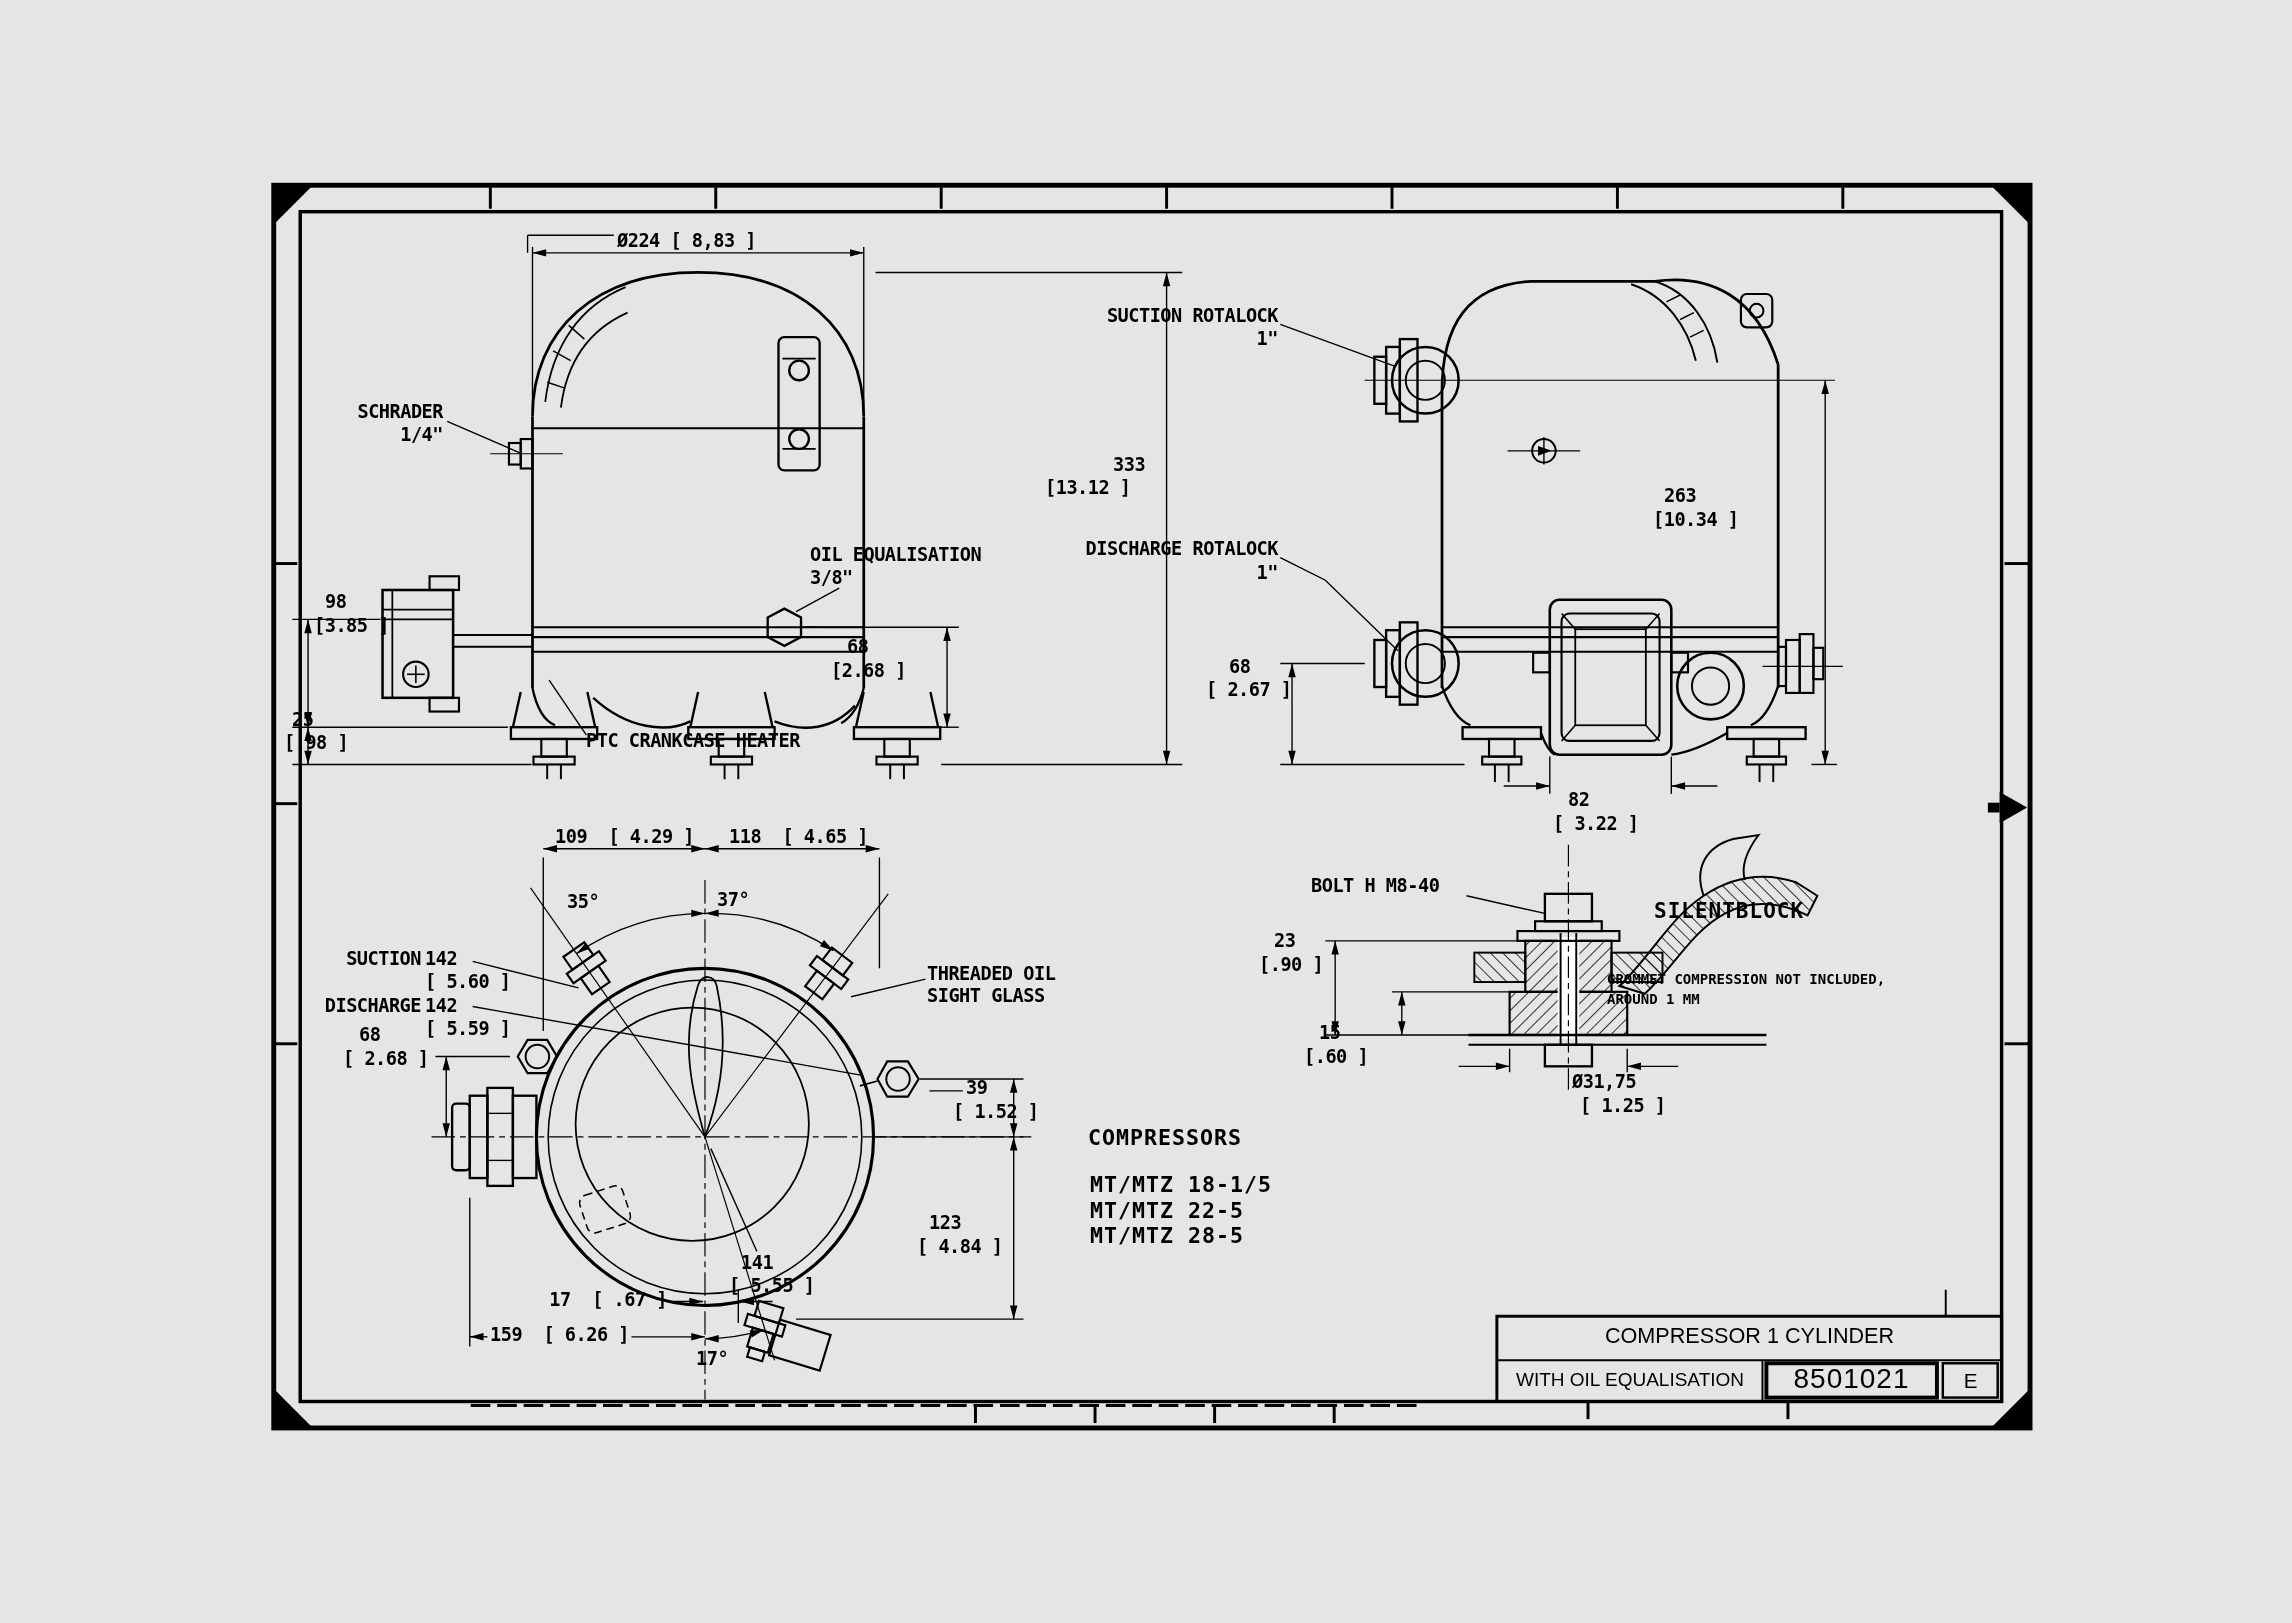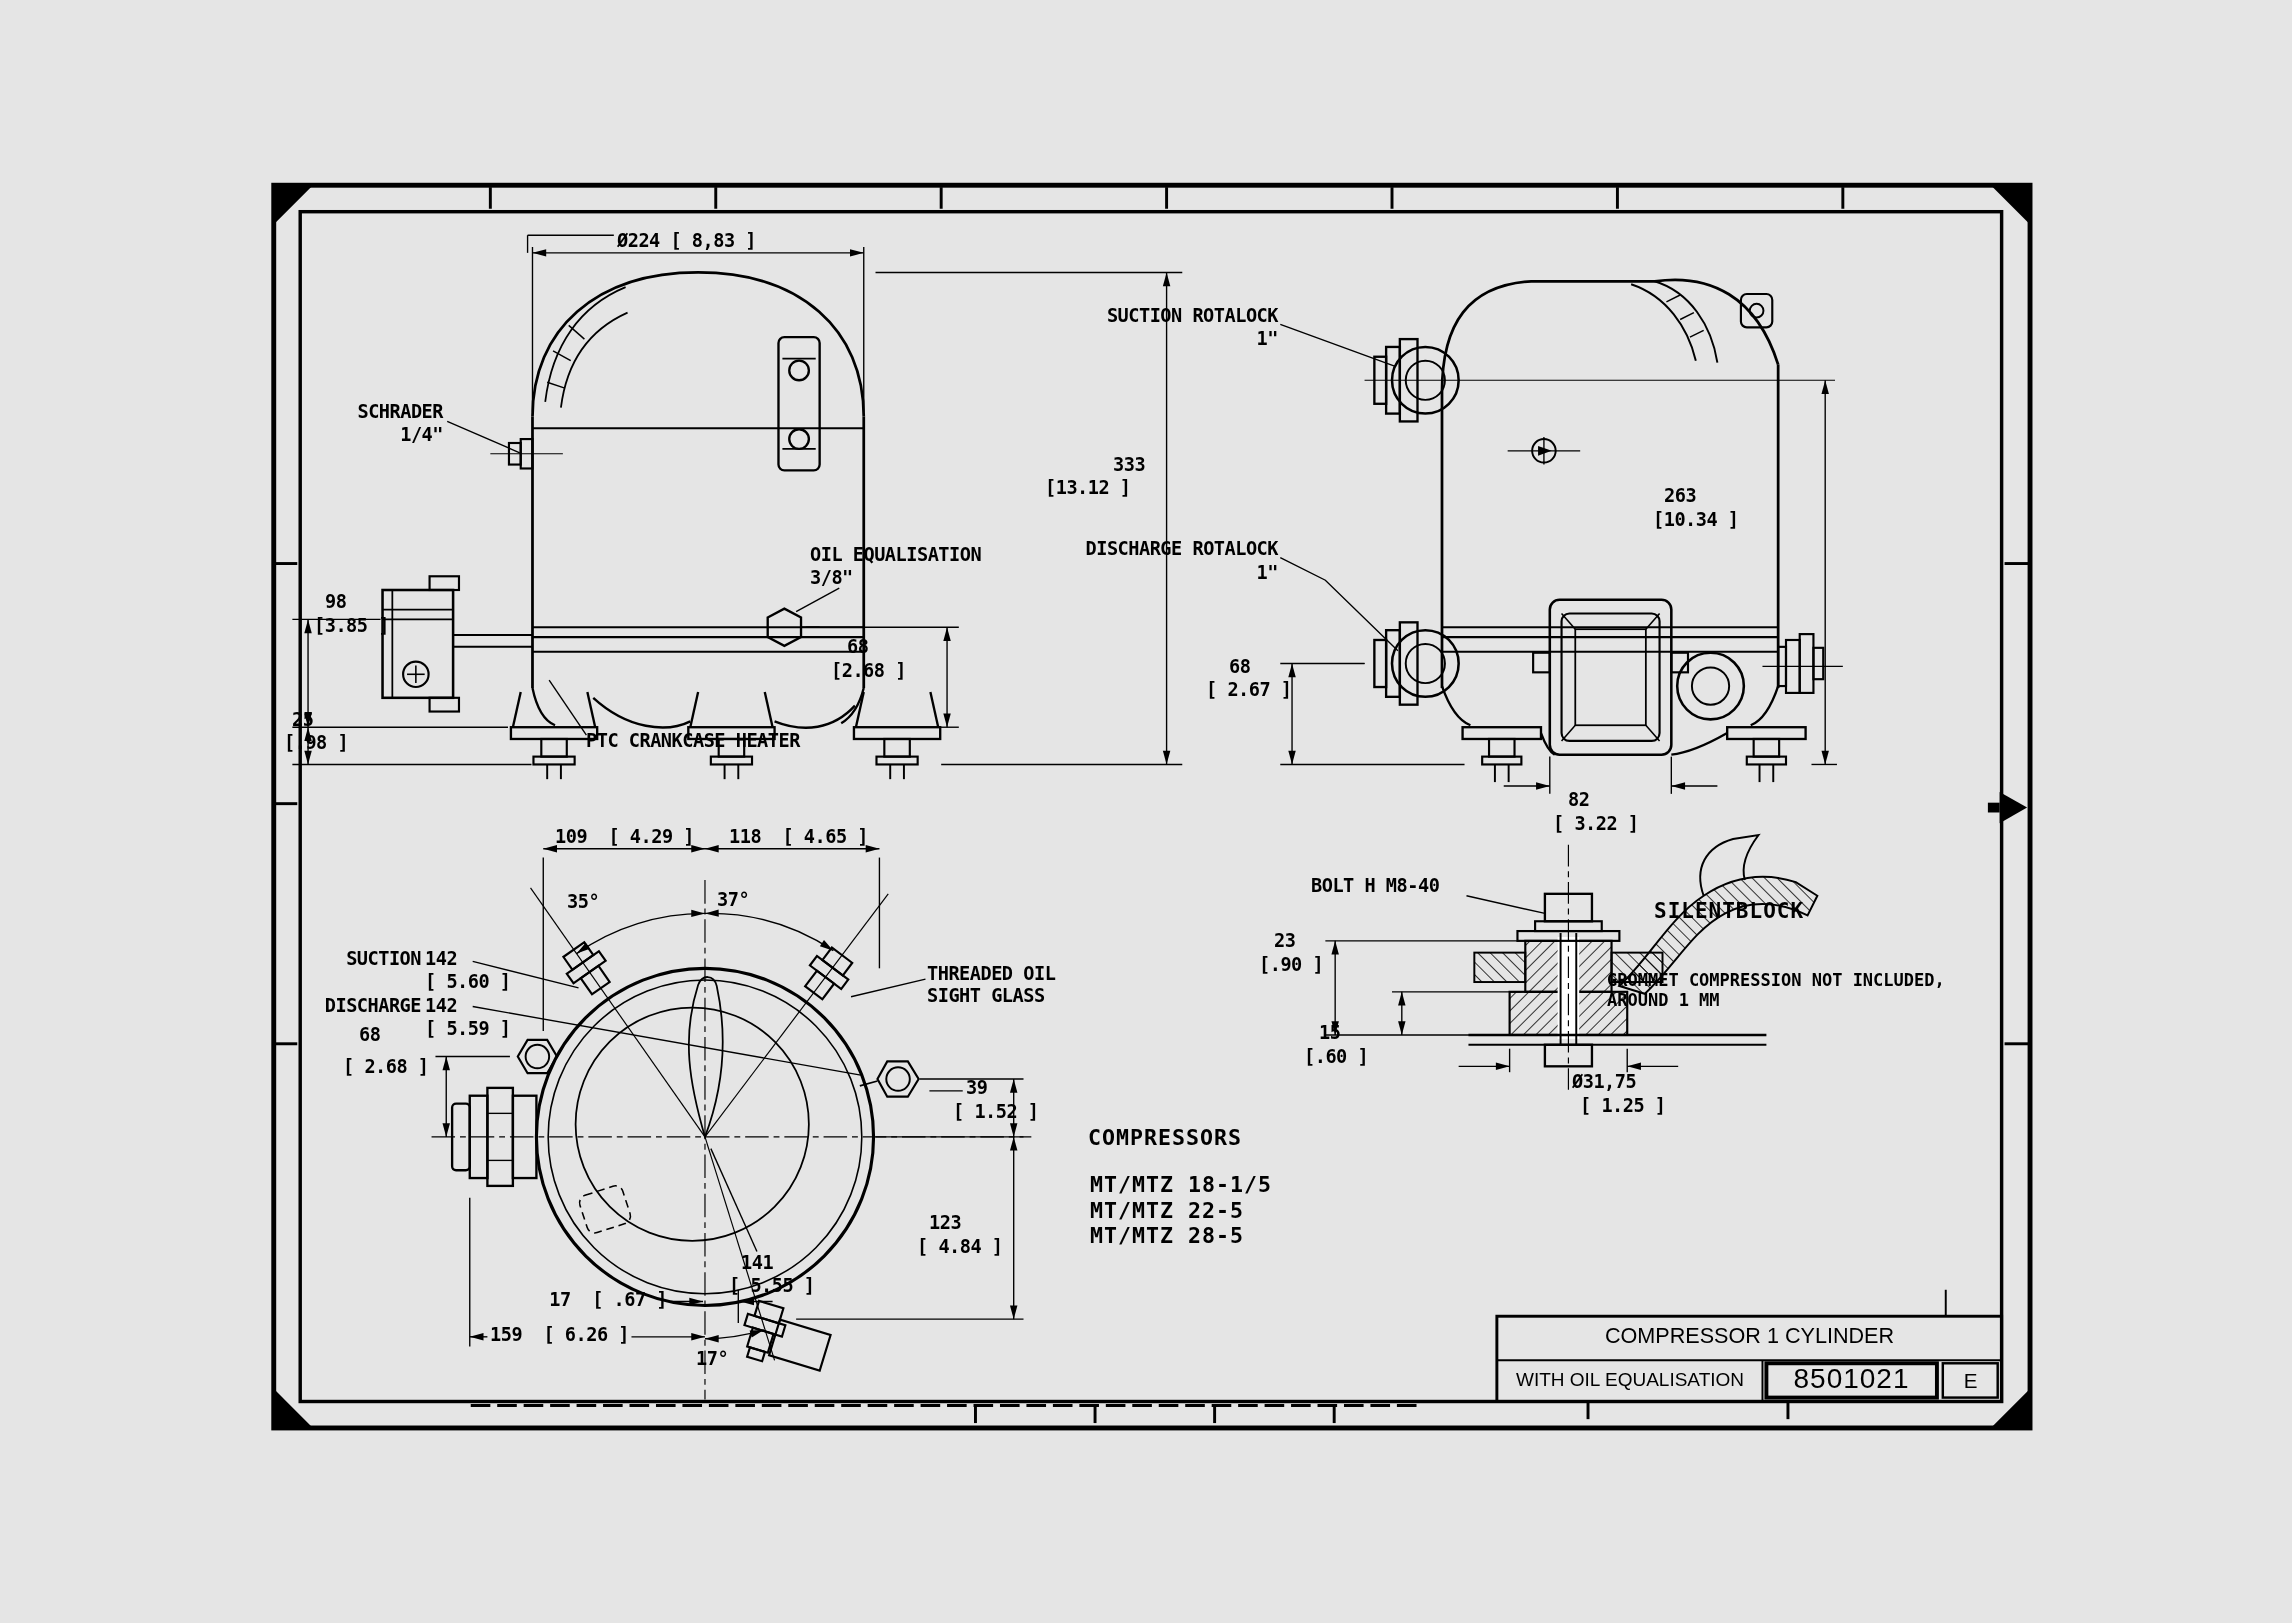--- a/index.html
+++ b/index.html
@@ -4,21 +4,21 @@
 <style>
   html,body{margin:0;padding:0;background:#fff;}
   .page{position:relative;width:2293px;height:1623px;background:#e5e5e5;overflow:hidden;
         font-family:"DejaVu Sans Mono", monospace;}
   svg{position:absolute;left:0;top:0;}
   .t{position:absolute;color:#000;font-family:"DejaVu Sans Mono", monospace;
      font-weight:700;font-size:18.6px;line-height:1.05;letter-spacing:-0.5px;white-space:pre;}
   .t.r{text-align:right;}
   .t.big{font-size:21px;letter-spacing:1px;}
   .t.cadtitle{font-size:21.6px;letter-spacing:1px;}
-  .t.small{font-size:17px;letter-spacing:0;}
+  .t.small{font-size:14px;letter-spacing:0;}
   .tb{position:absolute;color:#000;font-family:"Liberation Sans", sans-serif;
       font-weight:400;line-height:1.05;white-space:pre;text-align:center;}
 </style>
 </head>
 <body>
 
 <div class="page">
 
 <svg width="2293" height="1623" viewBox="0 0 2339 1656">
   <defs>
@@ -436,21 +436,21 @@
 <div class="t" style="left:425px;top:949px;">142</div>
 <div class="t" style="left:425px;top:972px;">[ 5.60 ]</div>
 <div class="t r" style="left:298px;top:996px;width:123px;">DISCHARGE</div>
 <div class="t" style="left:425px;top:996px;">142</div>
 <div class="t" style="left:425px;top:1019px;">[ 5.59 ]</div>
 <div class="t" style="left:927px;top:964px;">THREADED OIL</div>
 <div class="t" style="left:927px;top:986px;">SIGHT GLASS</div>
 <div class="t" style="left:966px;top:1078px;">39</div>
 <div class="t" style="left:953px;top:1102px;">[ 1.52 ]</div>
 <div class="t" style="left:359px;top:1025px;">68</div>
-<div class="t" style="left:343px;top:1049px;margin-top:8px;">[ 2.68 ]</div>
+<div class="t" style="left:343px;top:1049px;">[ 2.68 ]</div>
 <div class="t" style="left:741px;top:1253px;">141</div>
 <div class="t" style="left:729px;top:1276px;">[ 5.55 ]</div>
 <div class="t" style="left:929px;top:1213px;">123</div>
 <div class="t" style="left:917px;top:1237px;">[ 4.84 ]</div>
 <div class="t r" style="left:549px;top:1290px;width:118px;">17  [ .67 ]</div>
 <div class="t" style="left:490px;top:1325px;">159  [ 6.26 ]</div>
 <div class="t" style="left:696px;top:1349px;">17°</div>
 
 <div class="t" style="left:1311px;top:876px;">BOLT H M8-40</div>
 <div class="t big" style="left:1654px;top:900px;">SILENTBLOCK</div>

